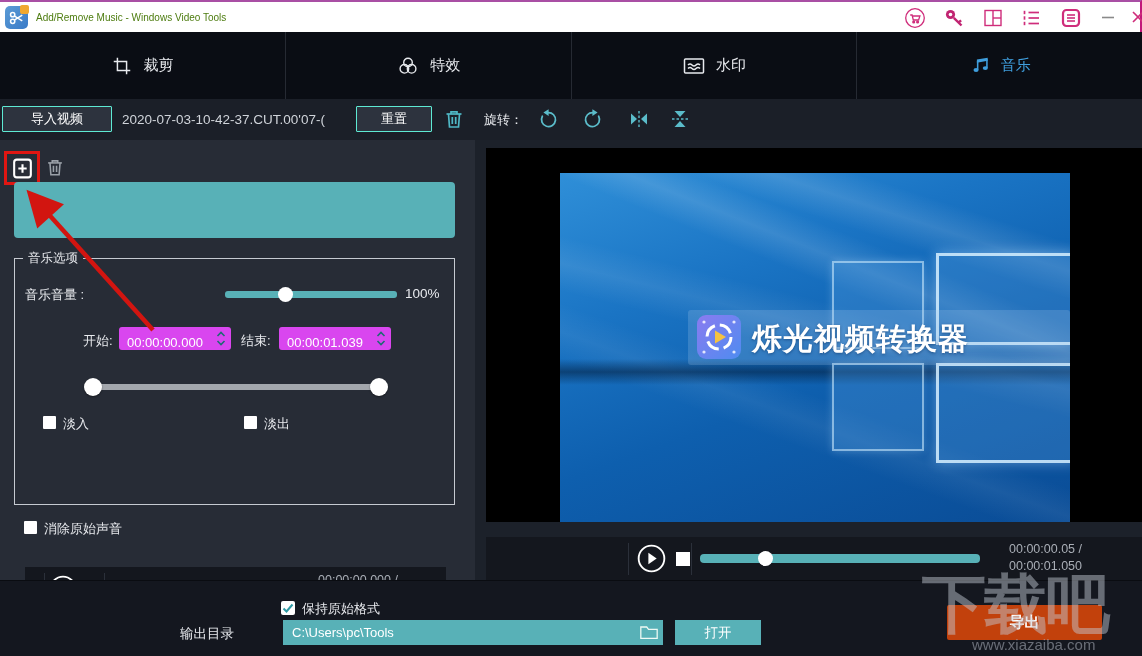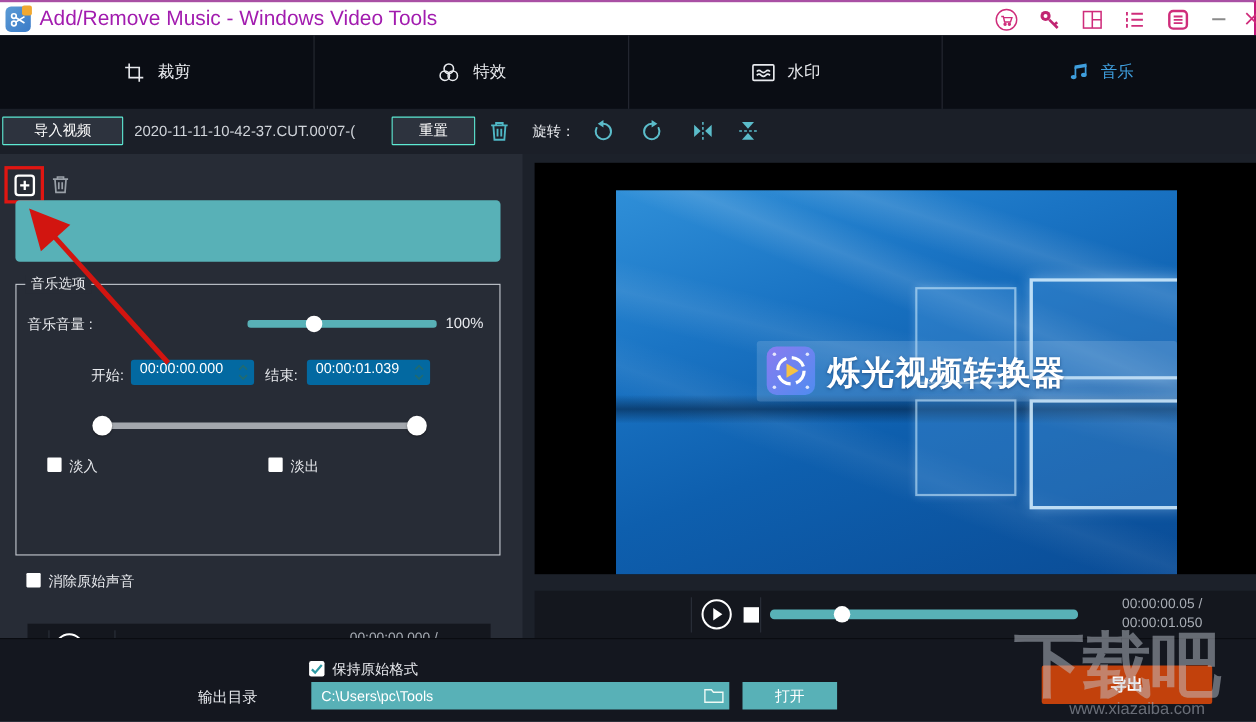--- a/index.html
+++ b/index.html
@@ -6,21 +6,21 @@
   *{box-sizing:border-box;}
   .app{position:relative;width:1142px;height:656px;overflow:hidden;
        font-family:"Liberation Sans","DejaVu Sans",sans-serif;background:#272c36;}
 
   
   .titlebar{position:absolute;left:0;top:0;width:1142px;height:32px;background:#ffffff;
             border-top:2px solid #a94fa4;border-right:2px solid #c2187a;}
   .app-icon{position:absolute;left:5px;top:4px;width:23px;height:23px;border-radius:5px;
             background:linear-gradient(135deg,#5b9bd5,#3a7bc8);}
   .app-icon .corner{position:absolute;right:-1px;top:-1px;width:9px;height:9px;border-radius:2px;background:#f0a830;}
-  .win-title{position:absolute;left:36px;top:0;height:32px;line-height:31px;font-size:19px;color:#a21caf;}
+  .win-title{position:absolute;left:36px;top:0;height:32px;line-height:31px;font-size:10px;color:#4d7c0f;}
   .tb-ic{position:absolute;top:5px;width:22px;height:22px;}
   .tb-min{position:absolute;top:0;width:24px;height:30px;display:flex;align-items:center;justify-content:center;}
 
   
   .tabbar{position:absolute;left:0;top:32px;width:1142px;height:67px;background:#0a0d14;display:flex;}
   .tab{flex:1 1 0;display:flex;align-items:center;justify-content:center;gap:10px;
        border-right:1px solid #262a33;color:#e8eaee;font-size:15px;cursor:default;}
   .tab:last-child{border-right:none;}
   .tab.active{color:#3f9edd;}
 
@@ -37,22 +37,22 @@
   .add-btn{position:absolute;left:9px;top:16px;width:27px;height:25px;}
   .red-box{position:absolute;left:4px;top:11px;width:36px;height:34px;border:3px solid #e01612;}
   .trash-gray{position:absolute;left:44px;top:15px;width:22px;height:25px;}
   .track-rect{position:absolute;left:14px;top:42px;width:441px;height:56px;background:#58b1b7;border-radius:4px;}
 
   .fieldset{position:absolute;left:14px;top:118px;width:441px;height:247px;border:1px solid #c6cad1;}
   .legend{position:absolute;left:8px;top:-9px;background:#272c36;padding:0 5px;font-size:12.5px;color:#e8eaee;}
   .lbl{color:#e8eaee;font-size:13px;position:absolute;}
   .vol-track{position:absolute;left:210px;top:32px;width:172px;height:7px;background:#58b1b7;border-radius:3px;}
   .vol-thumb{position:absolute;top:-4px;width:15px;height:15px;border-radius:50%;background:#fff;left:calc(35% - 7px);}
-  .spin{position:absolute;height:23px;background:#0369a1;border-radius:3px;color:#fff;font-size:13px;
-        display:flex;align-items:flex-start;padding-left:8px;}
+  .spin{position:absolute;height:23px;background:#d946ef;border-radius:3px;color:#fff;font-size:13px;
+        display:flex;align-items:flex-end;padding-left:8px;}
   .spin .arrows{position:absolute;right:4px;top:2px;width:12px;height:19px;}
   .range-track{position:absolute;left:78px;top:125px;width:286px;height:6px;background:#a3a7ad;border-radius:3px;}
   .range-thumb{position:absolute;top:-6px;width:18px;height:18px;border-radius:50%;background:#fff;box-shadow:0 1px 2px rgba(0,0,0,.4);}
   .chk{position:absolute;width:13px;height:13px;background:#fff;border-radius:1px;}
 
   .mini-player{position:absolute;left:10px;top:308px;width:421px;height:44px;background:#14171e;}
   .sep{position:absolute;top:6px;width:1px;height:32px;background:#2b303a;}
   .play-ic{position:absolute;width:28px;height:28px;top:8px;}
   .stop-sq{position:absolute;width:13px;height:13px;background:#fff;top:15px;}
   .mini-track{position:absolute;left:86px;top:18px;width:192px;height:8px;background:#58b1b7;border-radius:4px;}
@@ -214,21 +214,21 @@
           <ellipse cx="7.7" cy="16.4" rx="2.8" ry="2.1"></ellipse>
             <ellipse cx="17.8" cy="14.3" rx="2.8" ry="2.1"></ellipse>
           </g>
         </svg>
       <span>音乐</span>
     </div>
   </div>
 
   <div class="toolbar">
     <div class="btn-dark" style="left:2px;width:110px;">导入视频</div>
-    <div class="filename">2020-11-11-10-42-37.CUT.00'07-(</div>
+    <div class="filename">2020-07-03-10-42-37.CUT.00'07-(</div>
     <div class="btn-dark" style="left:356px;width:76px;">重置</div>
     <div class="rot-ic" style="left:442px;">
       <svg viewBox="0 0 24 24" width="24" height="24">
           <g stroke="#4fb7c5" stroke-width="1.7" fill="none">
         <path d="M4.5 7 h15"></path>
             <path d="M9 7 V4.8 h6 V7"></path>
             <path d="M6.5 7 l1 13 h9 l1-13"></path>
         <path d="M10.3 10 v7 M13.7 10 v7"></path>
           </g>
         </svg>
@@ -379,21 +379,21 @@
         <svg viewBox="0 0 28 28" width="29" height="29">
             <circle cx="14" cy="14" r="12.4" stroke="#fff" stroke-width="1.8" fill="none"></circle>
           <polygon points="11,8.5 19,14 11,19.5" fill="#fff"></polygon>
           </svg>
       </div>
       <div class="sep" style="left:205px;"></div>
       <div class="stop-sq" style="left:190px;top:15px;width:14px;height:14px;"></div>
       <div class="main-track">
         <div class="mini-thumb" style="left:58px;top:-3px;"></div>
       </div>
-      <div class="time-txt" style="left:534px;top:4px;">
+      <div class="time-txt" style="left:523px;top:4px;">
         <div>00:00:00.05 /</div>
         <div>00:00:01.050</div>
       </div>
     </div>
   </div>
 
   <div class="bottombar">
     <div class="chk-checked" style="left:281px;top:20px;">
       <svg viewBox="0 0 14 14" width="14" height="14">
         <polyline points="2.5,7.5 5.5,10.5 11.5,3.5" stroke="#2e9aa4" stroke-width="2" fill="none"></polyline>

